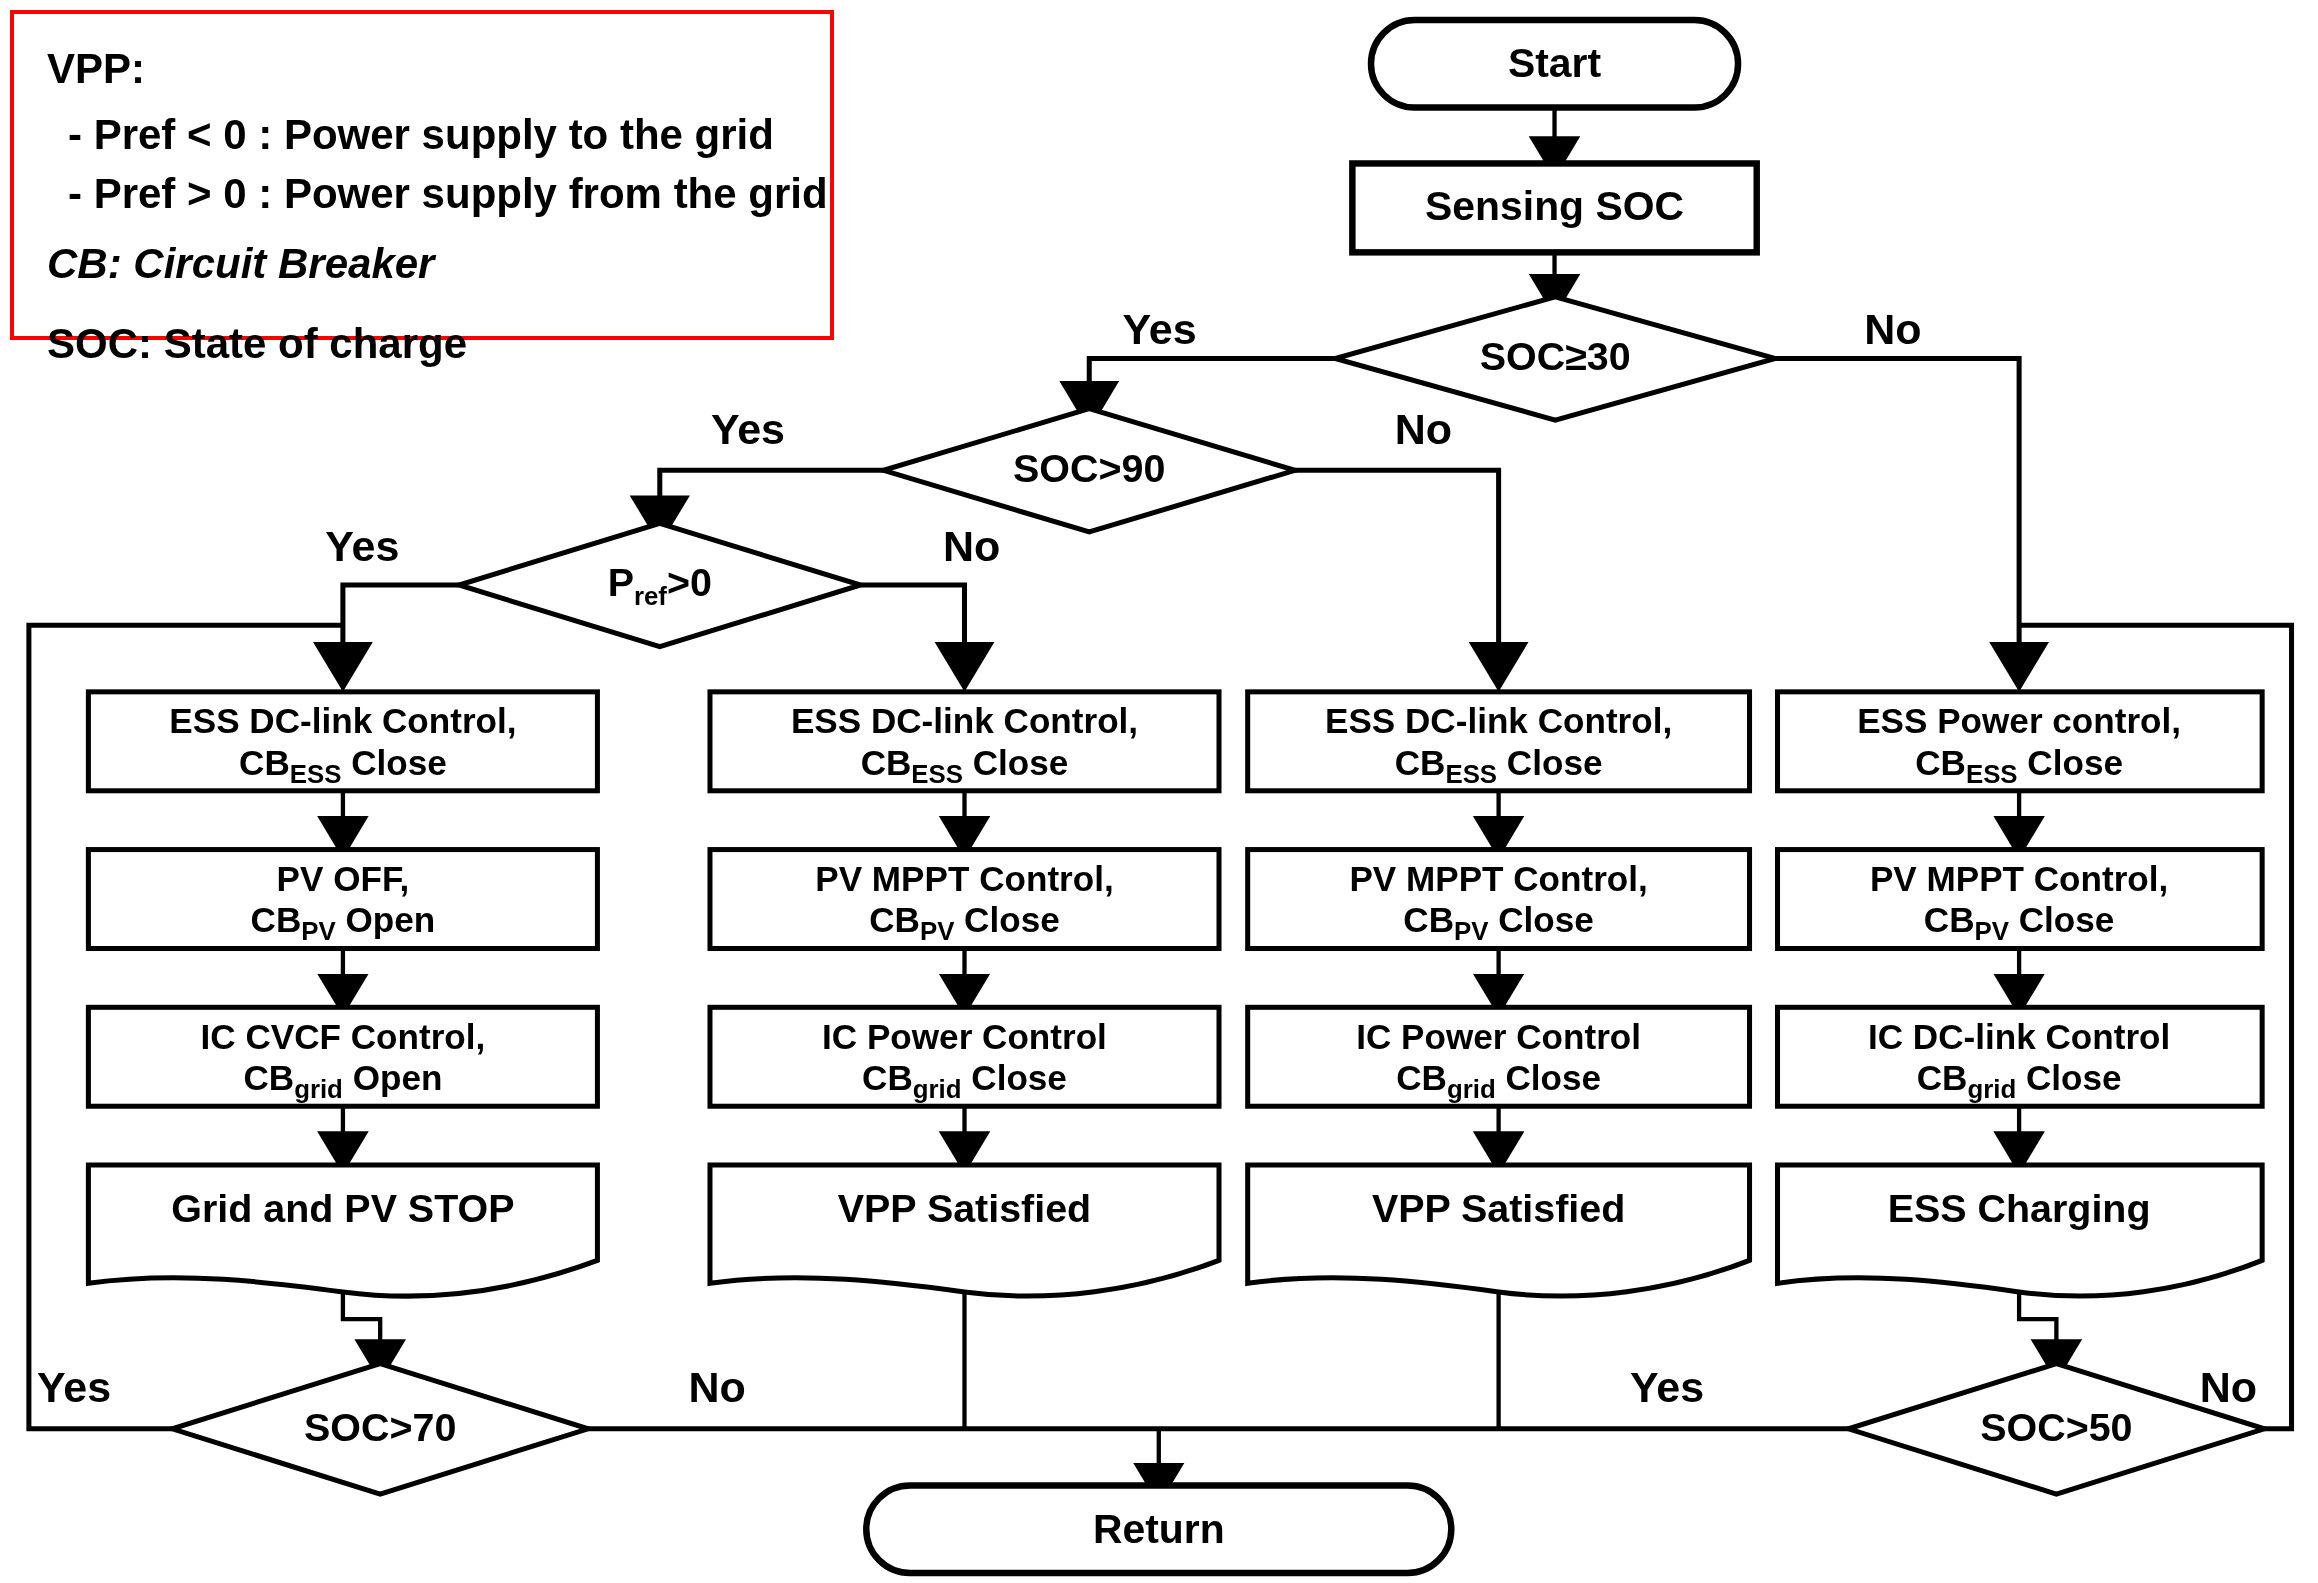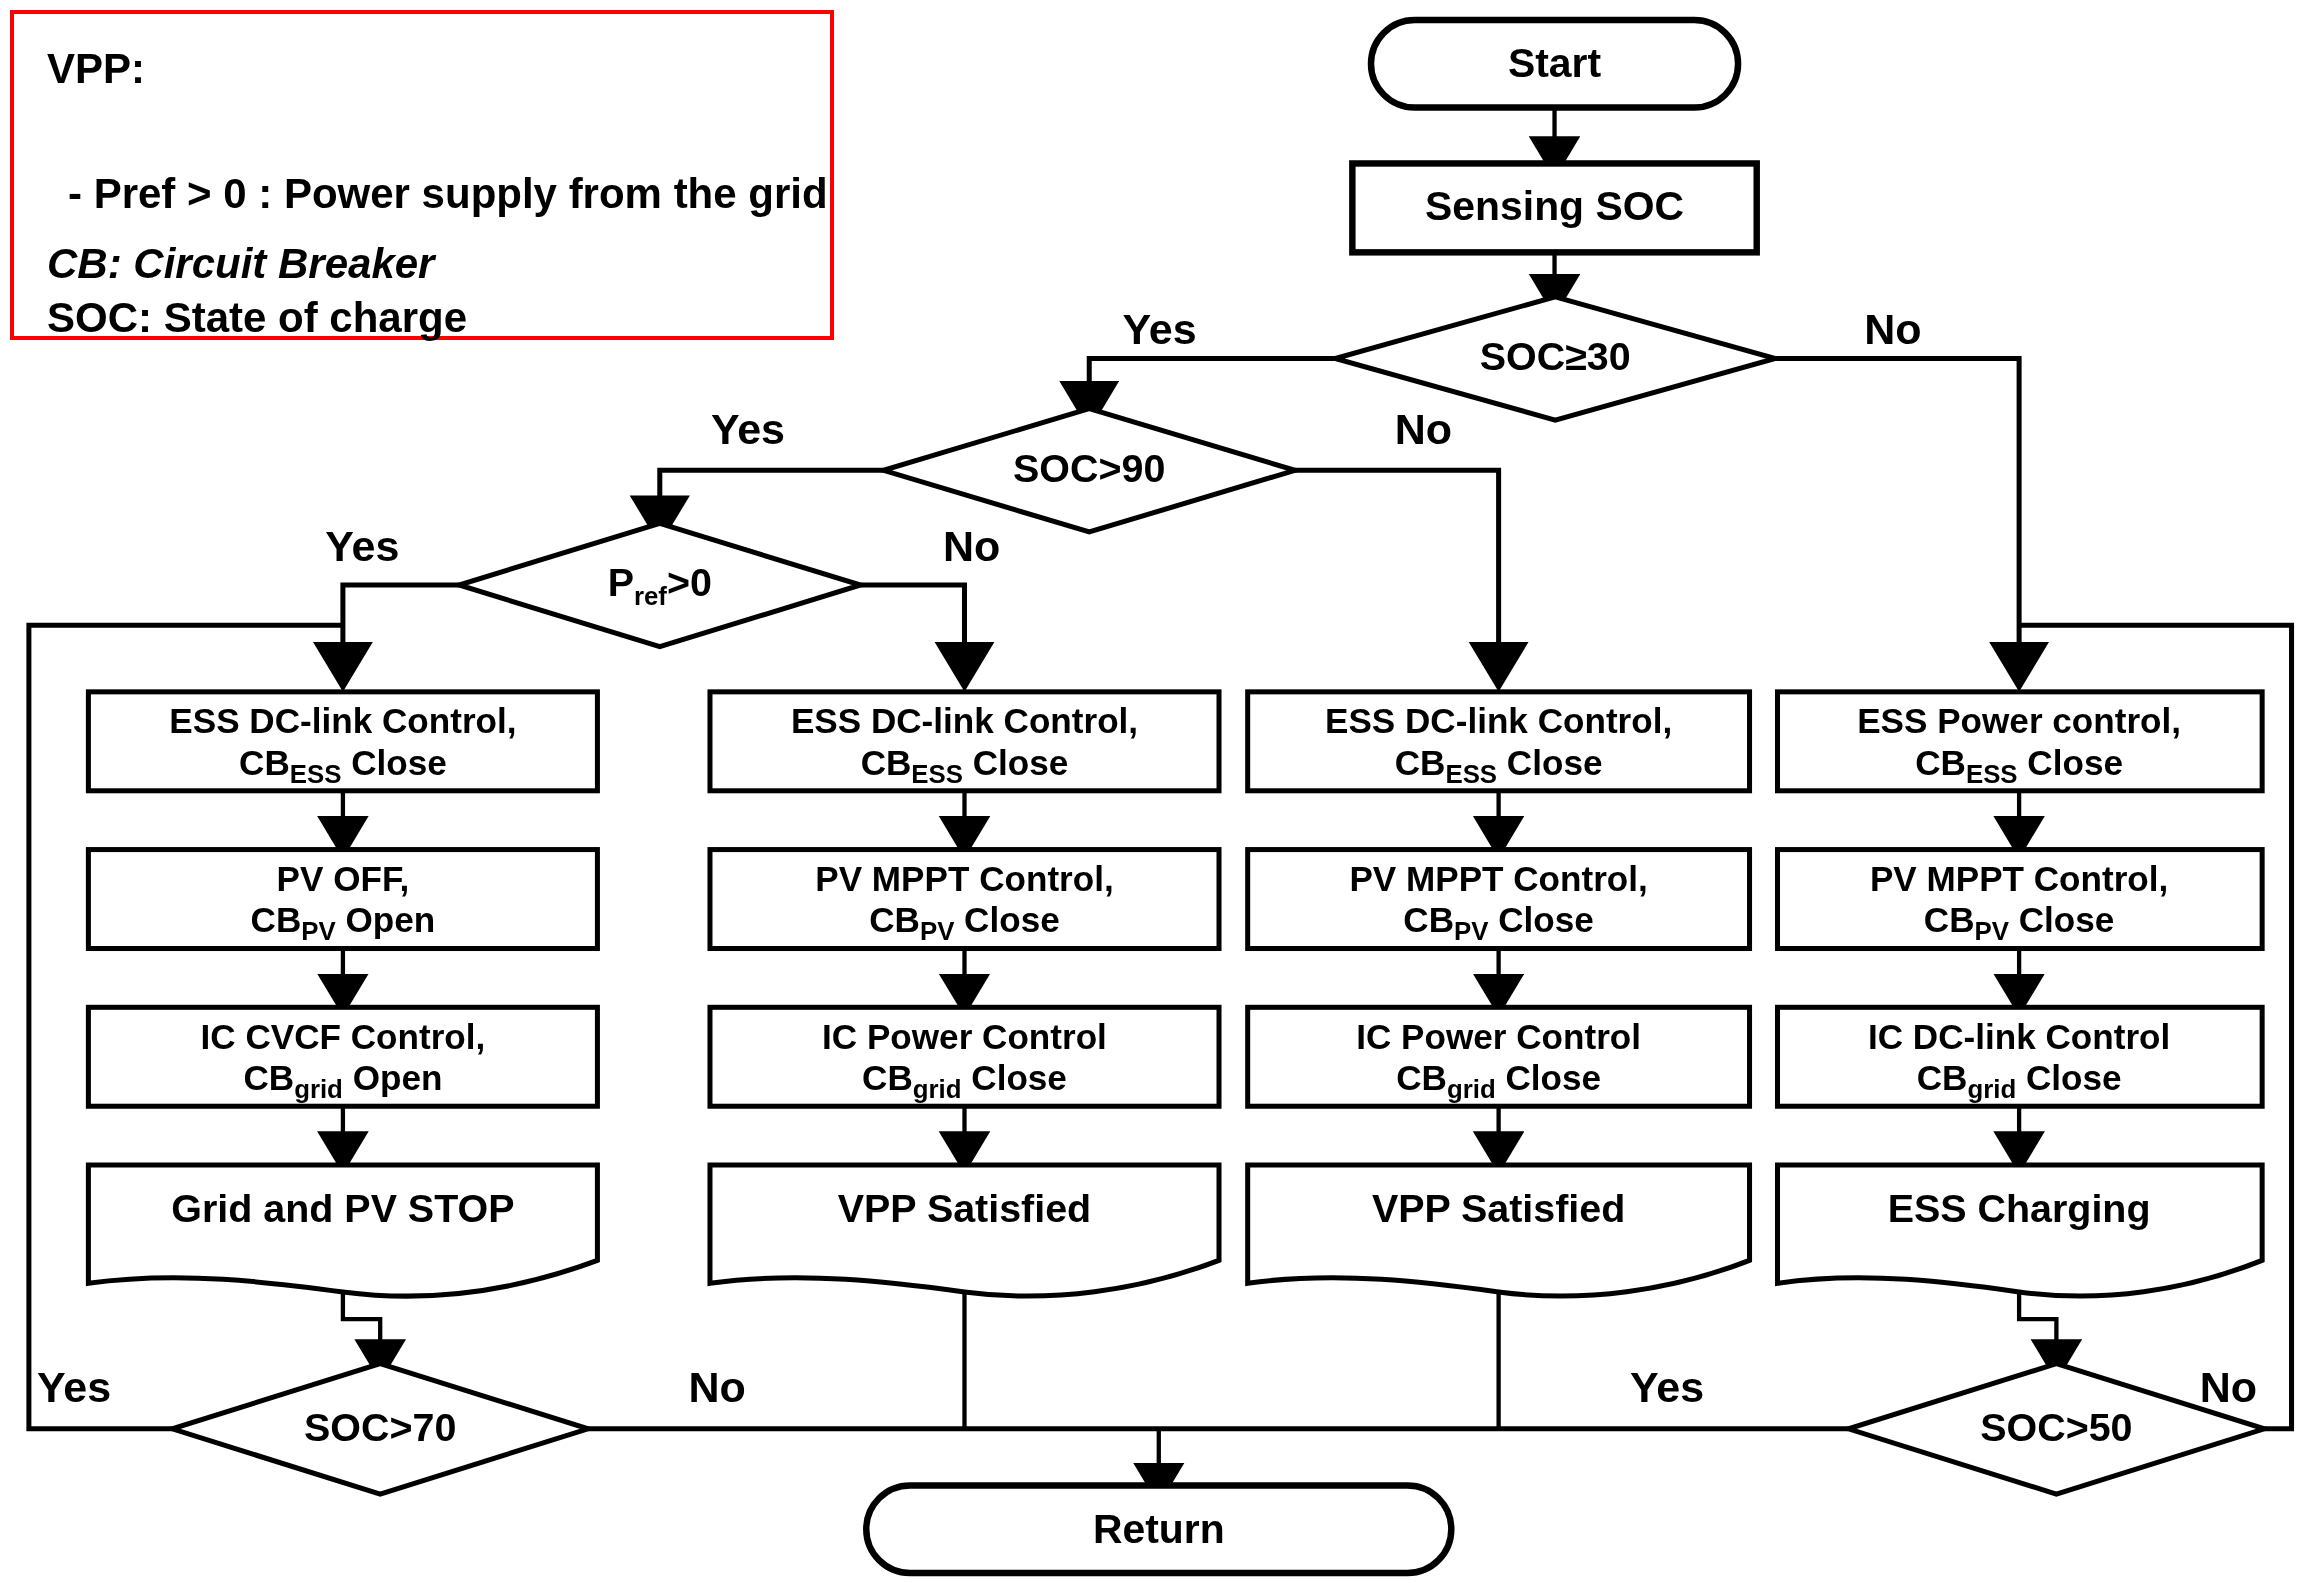--- a/index.html
+++ b/index.html
@@ -6,39 +6,40 @@
   #stage{position:relative;width:2319px;height:1583px;background:#fff;
          font-family:"Liberation Sans","DejaVu Sans",sans-serif;border-radius:32px;}
   svg{position:absolute;left:0;top:0;width:2319px;height:1583px;}
   .legend{position:absolute;left:10px;top:10px;width:824px;height:330px;
           border:4.3px solid #ff0000;box-sizing:border-box;background:#fff;}
   .legend .ln{font-weight:bold;color:#000;line-height:1.0;}
   .l1{position:absolute;left:33px;top:34px;font-size:42px;}
   .l2{position:absolute;left:54px;top:100px;font-size:42px;}
   .l3{position:absolute;left:54px;top:159px;font-size:42px;}
   .l4{position:absolute;left:33px;top:229px;font-size:42px;font-style:italic;}
-  .l5{position:absolute;left:33px;top:283px;font-size:42px;}
+  .l5{position:absolute;left:33px;top:309px;font-size:42px;}
   .nodetext{font-weight:bold;fill:#000;text-anchor:middle;dominant-baseline:middle;}
   .t46{font-size:49px;}
   .t52{font-size:55px;}
   .t56{font-size:57px;}
   .sub{font-size:36px;}
   .yn{font-weight:bold;fill:#000;font-size:60px;}
   .shape{fill:#ffffff;stroke:#000000;stroke-width:7;}
   .shapeTh{fill:#ffffff;stroke:#000000;stroke-width:9;}
   .ln{stroke:#000000;stroke-width:7;fill:none;}
   .lnt{stroke:#000000;stroke-width:6;fill:none;}
 </style>
 </head>
 <body>
 
 <div id="stage">
 
   <div class="legend">
     <div class="ln l1">VPP:</div>
+    <div class="ln l2">- Pref &lt; 0 : Power supply to the grid</div>
     <div class="ln l3">- Pref &gt; 0 : Power supply from the grid</div>
     <div class="ln l4">CB: Circuit Breaker</div>
     <div class="ln l5">SOC: State of charge</div>
   </div>
 
   <svg viewBox="0 0 3234 2208">
     <defs>
       <marker id="ah" markerWidth="14" markerHeight="14" refX="5" refY="6" orient="auto" markerUnits="strokeWidth">
         <path d="M0,0 L10,6 L0,12 z" fill="#000"></path>
       </marker>

